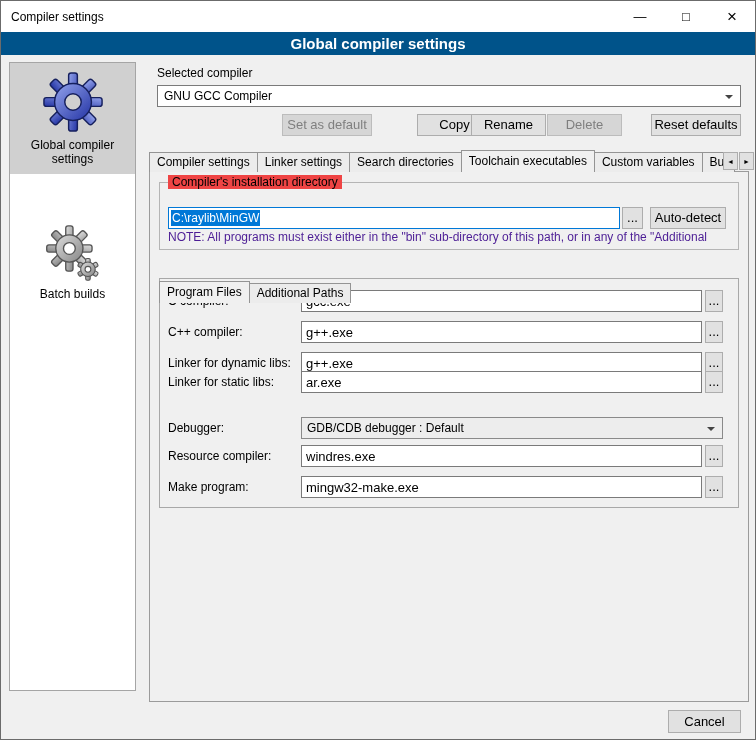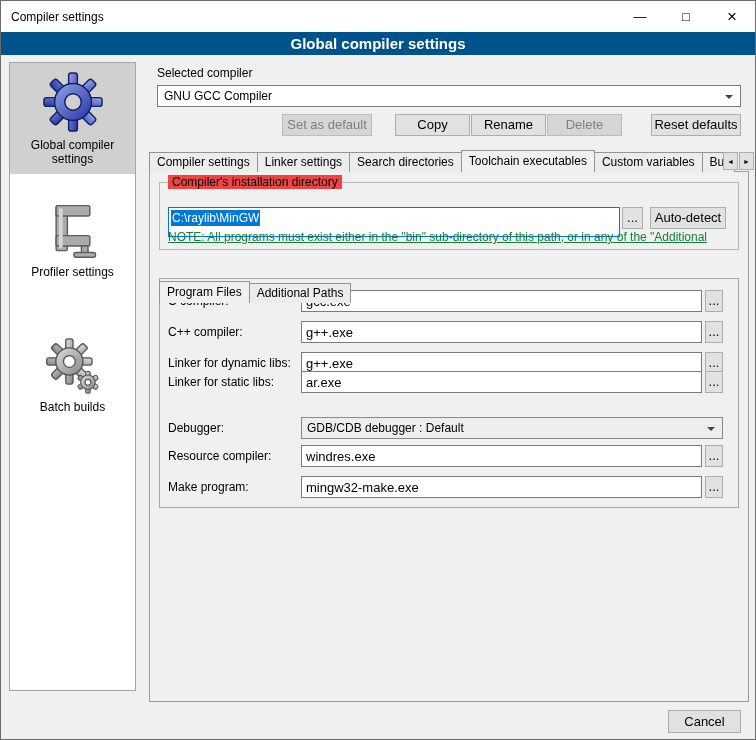--- a/index.html
+++ b/index.html
@@ -36,21 +36,21 @@
   .label-sc { position:absolute; left:156px; top:65px; }
   .combo { position:absolute; left:156px; top:84px; width:584px; height:22px; background:#fff;
            border:1px solid #7a7a7a; line-height:20px; padding-left:6px; cursor:default; }
   .chev { position:absolute; right:7px; top:9px; width:0; height:0;
           border:4px solid transparent; border-top-color:#444; }
 
   .btn { position:absolute; height:22px; background:#e1e1e1; border:1px solid #adadad;
          font-family:inherit; font-size:13px; text-align:center; line-height:18px; cursor:pointer; }
   .btn.disabled { background:#d6d6d6; border-color:#bcbcbc; color:#7f7f7f; }
   #btn-setdefault { left:281px; top:113px; width:90px; }
-  #btn-copy      { left:394px; top:113px; width:75px; }
+  #btn-copy      { left:416px; top:113px; width:75px; }
   #btn-rename    { left:470px; top:113px; width:75px; }
   #btn-delete    { left:546px; top:113px; width:75px; }
   #btn-reset     { left:650px; top:113px; width:90px; }
 
   
   .tabbar { position:absolute; left:148px; top:149px; height:22px; display:flex;
             align-items:flex-end; z-index:3; }
   .tab { height:20px; line-height:19px; padding:0 7px; background:#ececec;
          border:1px solid #949494; border-bottom:0; margin-right:-1px; white-space:nowrap;
          cursor:pointer; }
@@ -61,29 +61,29 @@
                padding:0; font-family:inherit; cursor:pointer; z-index:3; }
   #arrow-left { left:722px; } #arrow-right { left:738px; }
 
   .tabpanel { position:absolute; left:148px; top:170px; width:600px; height:531px;
               background:#f0f0f0; border:1px solid #9b9b9b; z-index:1; }
 
   
   .groupbox { position:absolute; left:9px; top:10px; width:580px; height:68px;
               border:1px solid #b5b5b5; }
   .legend { position:absolute; top:-8px; left:8px; background:#ef4444; padding:0 4px; }
-  .dirinput { position:absolute; left:8px; top:24px; width:452px; height:30px; background:#fff;
+  .dirinput { position:absolute; left:8px; top:24px; width:452px; height:22px; background:#fff;
               border:1px solid #0078d7; line-height:20px; padding-left:2px; white-space:nowrap;
               overflow:hidden; cursor:text; }
   .dirinput .sel { background:#0078d7; color:#fff; padding:1px 1px; }
   .gb-browse { left:462px; top:24px; width:21px; }
   .gb-auto   { left:490px; top:24px; width:76px; }
   .groupbox .btn { position:absolute; }
   .note { position:absolute; left:8px; top:47px; width:566px; white-space:nowrap;
-          overflow:hidden; color:#15803d;text-decoration:underline; }
+          overflow:hidden; color:#4c1d95; }
 
   
   .subtabbar { position:absolute; left:9px; top:86px; height:21px; display:flex;
                align-items:flex-end; z-index:3;margin-top:24px; }
   .subpanel { position:absolute; left:9px; top:106px; width:580px; height:230px;
               background:#f0f0f0; border:1px solid #a8a8a8; z-index:1; }
 
   
   .frow { position:absolute; left:0; width:100%; height:22px; }
   .r0{top:11px} .r1{top:42px} .r2{top:73px} .r3{top:92px} .r4{top:138px} .r5{top:166px} .r6{top:197px}
@@ -129,33 +129,20 @@
           <rect x="27.5" y="2" width="9" height="60" rx="2.5" transform="rotate(45 32 32)"></rect>
           <rect x="27.5" y="2" width="9" height="60" rx="2.5" transform="rotate(90 32 32)"></rect>
           <rect x="27.5" y="2" width="9" height="60" rx="2.5" transform="rotate(135 32 32)"></rect>
           <circle cx="32" cy="32" r="19"></circle>
         </g>
         <circle cx="32" cy="32" r="8.5" fill="#d0d0d0" stroke="#16205e" stroke-width="1.5"></circle>
       </svg>
       <div class="side-label">Global compiler settings</div>
     </div>
 
-    <div class="side-item">
-      <svg class="side-icon" width="60" height="60" viewBox="0 0 64 64">
-        <g fill="#ababab" stroke="#5c5c5c" stroke-width="1.5">
-          <rect x="14" y="6" width="12" height="48" rx="2"></rect>
-          <rect x="14" y="6" width="36" height="11" rx="2"></rect>
-          <rect x="14" y="38" width="36" height="11" rx="2"></rect>
-          <rect x="41" y="49" width="7" height="8"></rect>
-          <rect x="33" y="56" width="23" height="5" rx="2"></rect>
-        </g>
-        <rect x="17" y="9" width="4" height="42" fill="#d6d6d6" stroke="none"></rect>
-      </svg>
-      <div class="side-label">Profiler settings</div>
-    </div>
 
     <div class="side-item">
       <svg class="side-icon" width="58" height="58" viewBox="0 0 64 64">
         <defs>
           <linearGradient id="gg" x1="0" y1="0" x2="1" y2="1">
             <stop offset="0" stop-color="#dcdcdc"></stop>
               <stop offset="1" stop-color="#868686"></stop>
           </linearGradient>
         </defs>
         <g fill="url(#gg)" stroke="#555" stroke-width="1.5">

